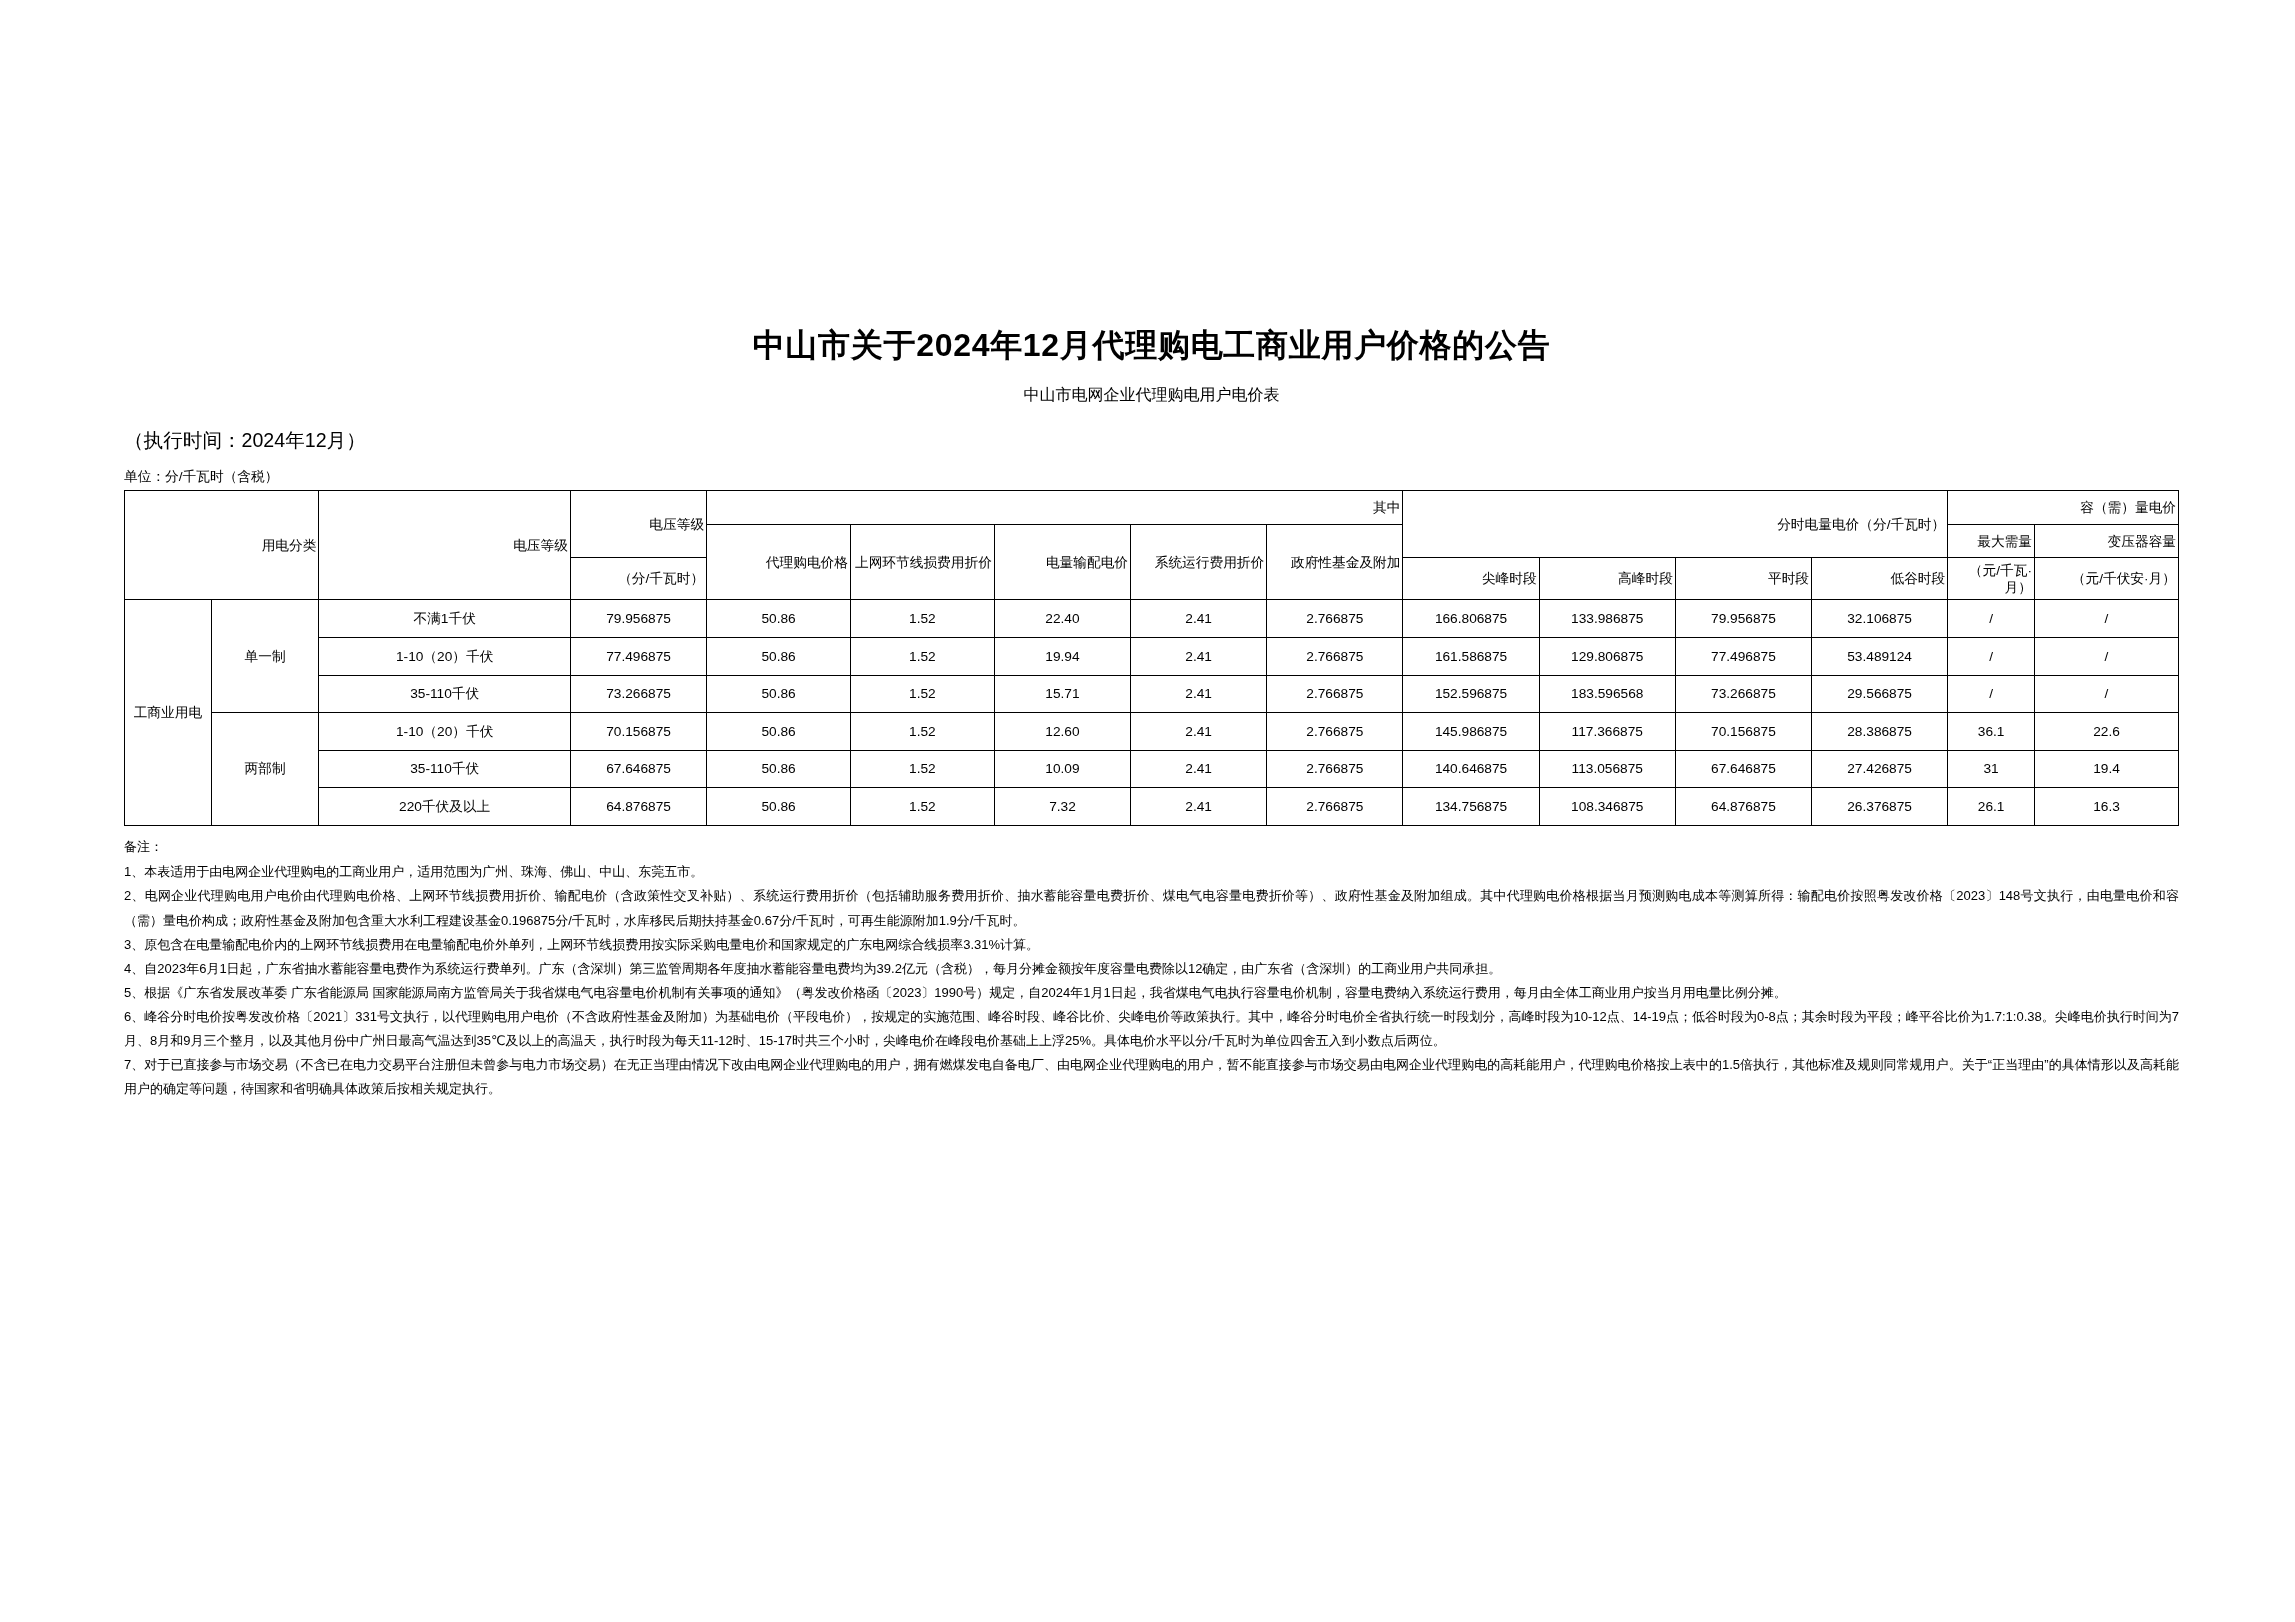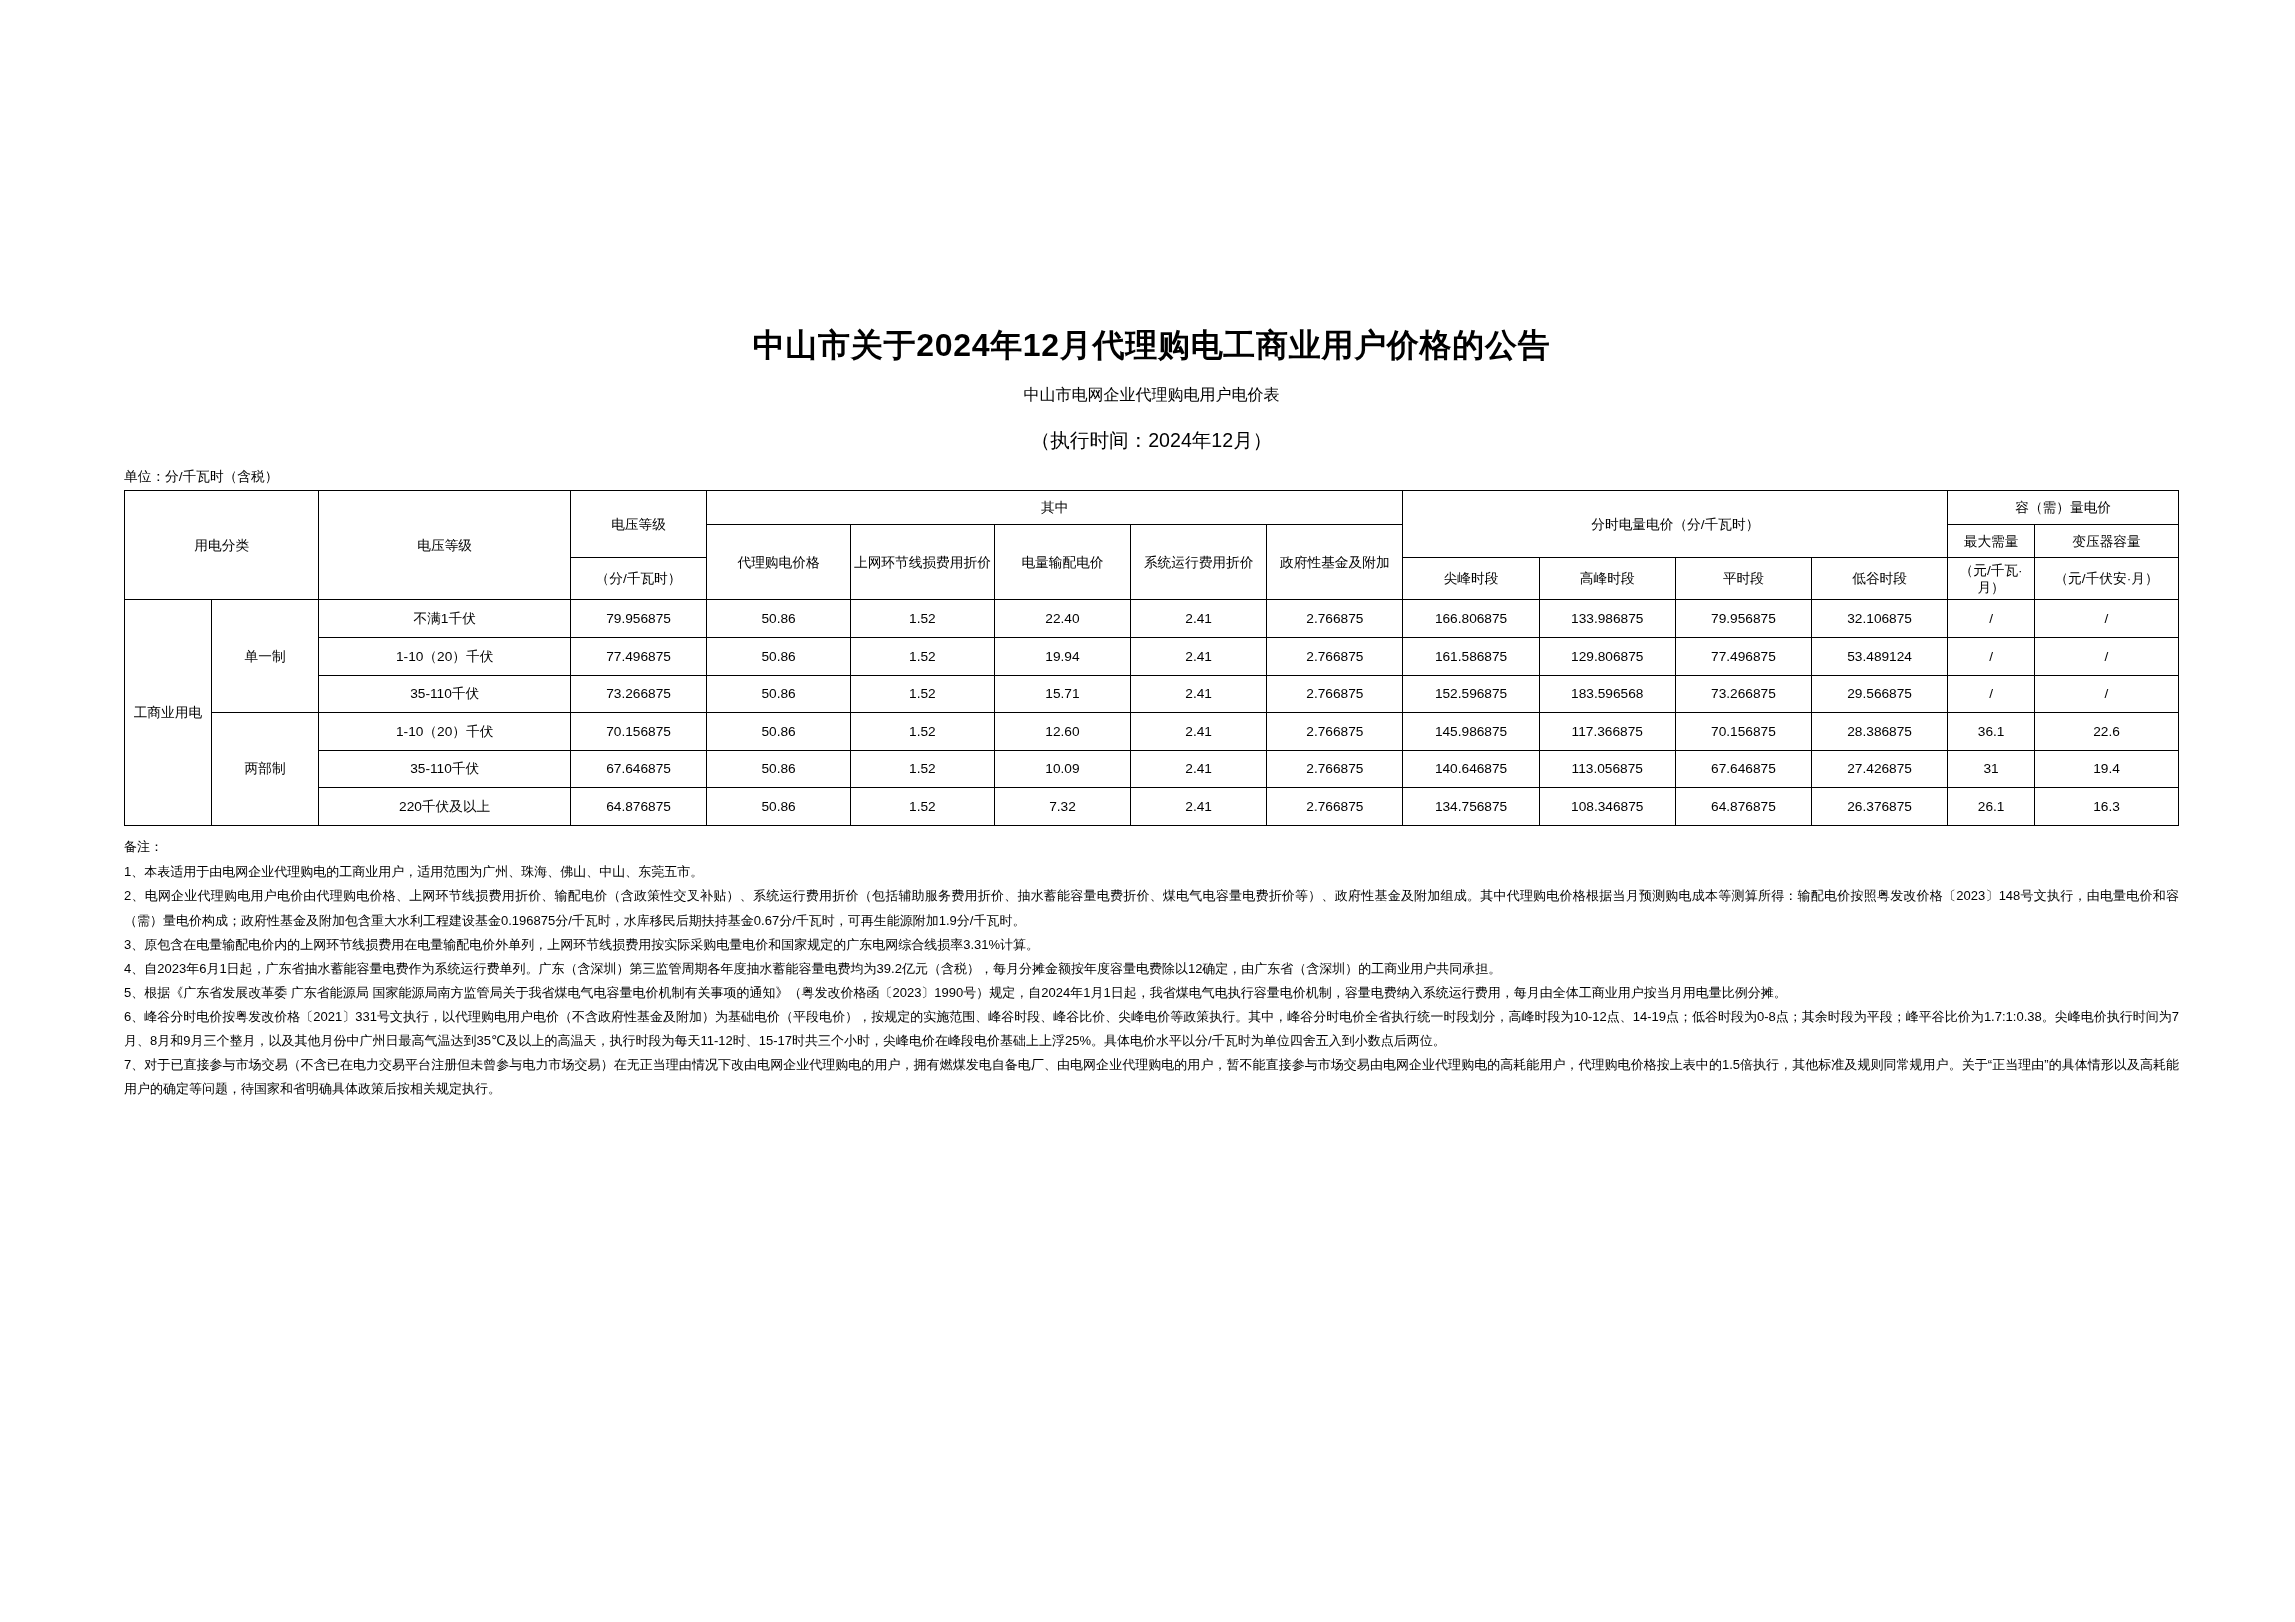--- a/index.html
+++ b/index.html
@@ -37,21 +37,20 @@
     font-family: "Liberation Sans", "DejaVu Sans", sans-serif;
   }
   .subtitle {
     text-align: center;
     font-size: 16px;
     font-weight: normal;
     margin: 0 0 21px 0;
     font-family: "Liberation Sans", "DejaVu Sans", sans-serif;
   }
   .exec-time {
-    text-align: center;
     font-size: 19.6px;
     margin: 0 0 14.4px 0;
     font-family: "Liberation Sans", "DejaVu Sans", sans-serif;
   }
   .unit-line {
     text-align: left;
     font-size: 13.7px;
     margin: 0 11.8px 3.9px 0;
     font-family: "Liberation Sans", "DejaVu Sans", sans-serif;
   }
@@ -66,20 +65,21 @@
     text-align: center;
     vertical-align: middle;
     font-size: 13.7px;
     font-weight: normal;
     padding: 3.3px 2px;
     line-height: 1.25;
     word-break: break-all;
   }
   table.price th {
     height: 26px;
+    text-align: right;
   }
   table.price td {
     height: 30px;
   }
   .hdr-tall {
     height: 63px;
   }
   .cat-cell {
     font-size: 15px;
     line-height: 1.3;

